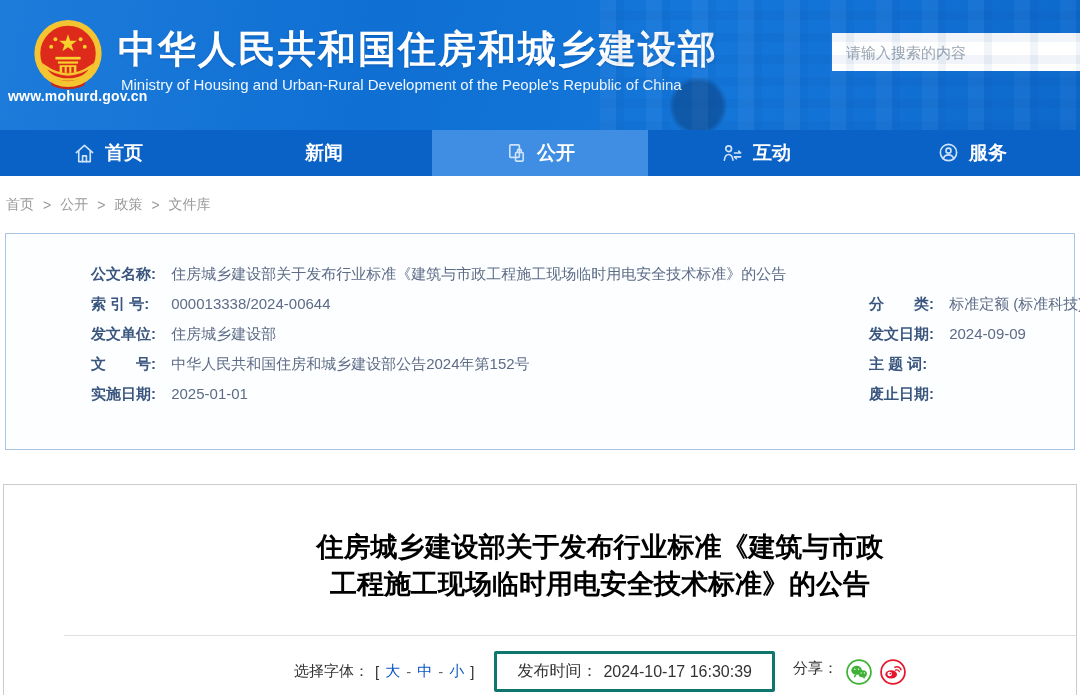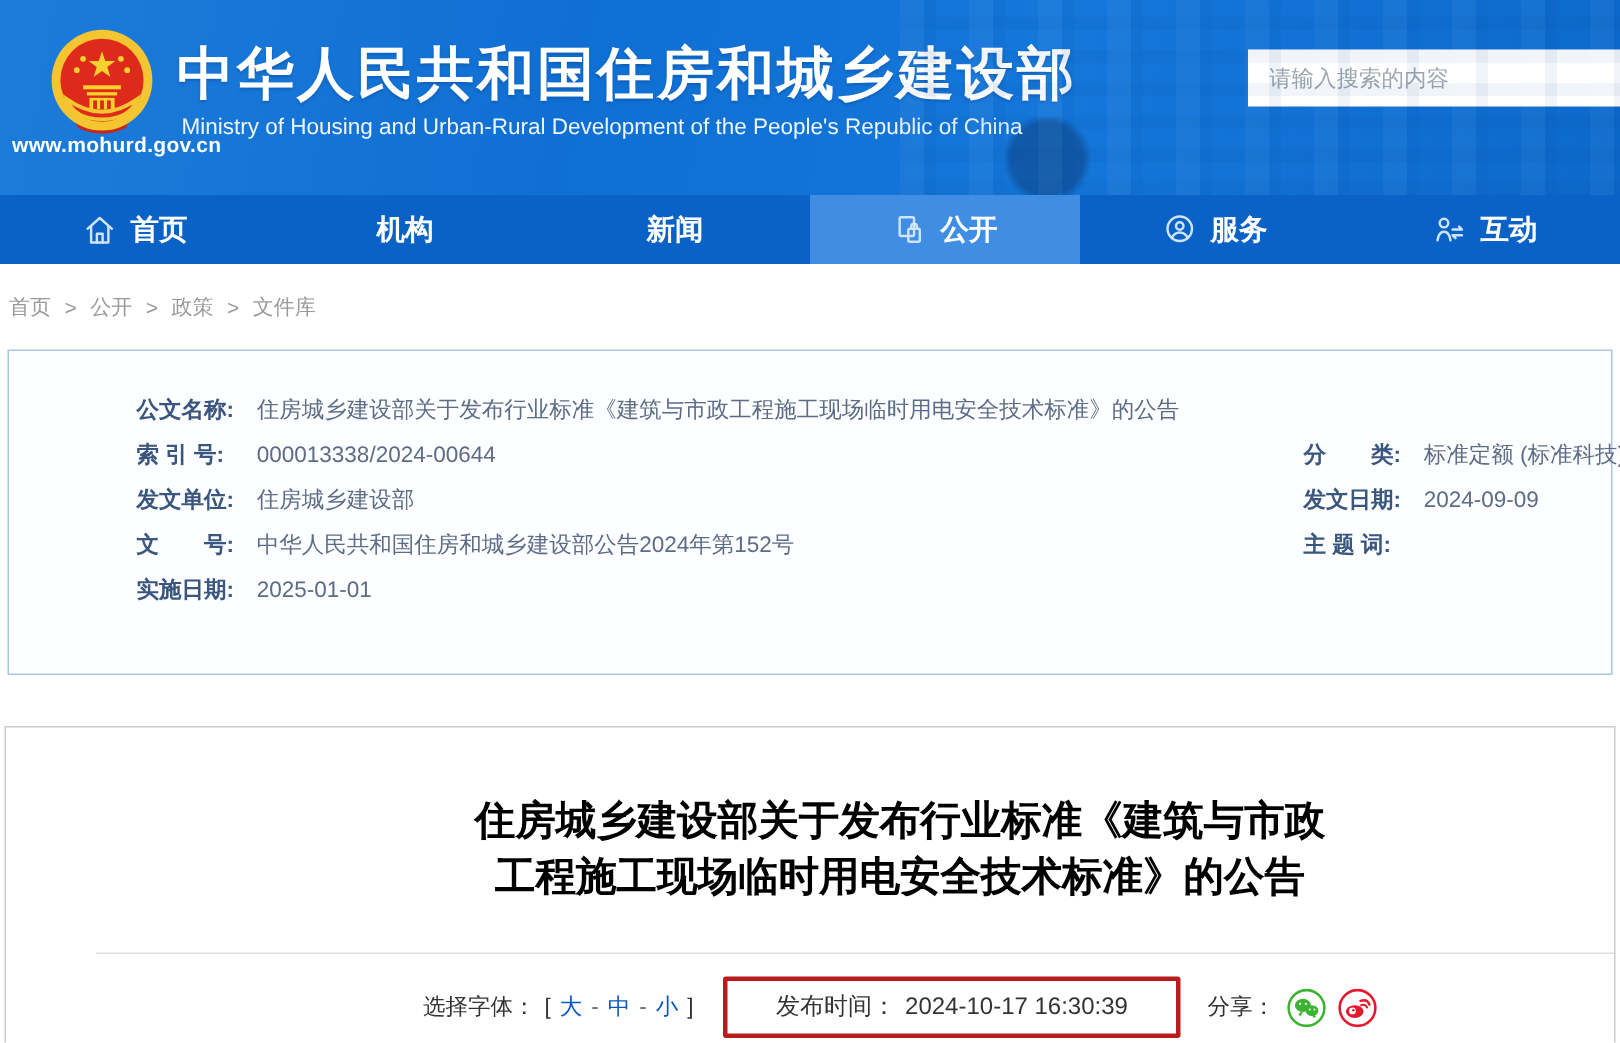--- a/index.html
+++ b/index.html
@@ -57,23 +57,23 @@
   
   .main-panel { margin:34px 3px 0; border:1px solid #ccc; background:#fff; height:300px; }
   .article-title { margin-top:44px; padding-left:120px; text-align:center;
                    font-size:27px; font-weight:bold; color:#000; line-height:37px; }
   .divider { margin:32px 0 0 60px; border-top:1px solid #e0e0e0; }
   .toolbar { margin-top:15px; display:flex; align-items:center; justify-content:center;
              padding-left:120px; font-size:15px; color:#333; }
   .font-picker { display:flex; align-items:center; gap:6px; }
   .font-link { color:#0a57c2; cursor:pointer; }
   .dash { color:#666; }
-  .publish-box { display:flex; align-items:center; margin-left:20px; padding:7px 32px;
-                 border:3px solid #b91c1c; border-radius:2px; font-size:16px; gap:6px; }
-  .share { display:flex; align-items:center; gap:8px; margin-left:18px; }
+  .publish-box { display:flex; align-items:center; margin-left:20px; padding:7px 20px;
+                 border:3px solid #0f766e; border-radius:2px; font-size:16px; gap:6px; }
+  .share { display:flex; gap:8px; margin-left:18px; }
   .share-icon { width:26px; height:26px; display:block; cursor:pointer; }
 </style>
 </head>
 <body>
 
 <div class="header">
   <svg class="emblem" width="84" height="84" viewBox="0 0 100 100">
     <path d="M26 74 q24 14 48 0 l-5 11 q-19 9 -38 0 z" fill="#c8251c"></path>
     <circle cx="50" cy="47" r="40" fill="#f5c531"></circle>
     <circle cx="50" cy="47" r="33" fill="#dd2a1b"></circle>
@@ -99,49 +99,46 @@
 <div class="nav">
   <div class="nav-item">
     <svg class="nav-icon" viewBox="0 0 24 24">
       <path d="M3.5 11 L12 3.5 L20.5 11"></path>
         <path d="M6 9.5 V20.5 H18 V9.5"></path>
         <path d="M10 20.5 V14.5 H14 V20.5"></path>
     </svg>
     <span>首页</span>
   </div>
   <div class="nav-item">
-    <span>机构</span>
-  </div>
-  <div class="nav-item">
     <span>新闻</span>
   </div>
   <div class="nav-item active">
     <svg class="nav-icon" viewBox="0 0 24 24">
       <rect x="5" y="3" width="10" height="13" rx="1"></rect>
       <rect x="11" y="11" width="8" height="9" rx="1"></rect>
       <path d="M13 11 v-1.5 a2 2 0 0 1 4 0 V11"></path>
     </svg>
     <span>公开</span>
-  </div>
-  <div class="nav-item">
-    <svg class="nav-icon" viewBox="0 0 24 24">
-      <circle cx="12" cy="11" r="8.5"></circle>
-        <circle cx="12" cy="9" r="2.6"></circle>
-        <path d="M6.5 17.5 q1.5-4 5.5-4 q4 0 5.5 4"></path>
-    </svg>
-    <span>服务</span>
   </div>
   <div class="nav-item">
     <svg class="nav-icon" viewBox="0 0 24 24">
       <circle cx="8" cy="7" r="3"></circle>
         <path d="M3.5 19 q0.8-6 4.5-6 q3.7 0 4.5 6"></path>
       <polyline points="14,11.5 20.5,11.5 18.5,9.5"></polyline>
         <polyline points="20.5,15.5 14,15.5 16,17.5"></polyline>
     </svg>
     <span>互动</span>
+  </div>
+  <div class="nav-item">
+    <svg class="nav-icon" viewBox="0 0 24 24">
+      <circle cx="12" cy="11" r="8.5"></circle>
+        <circle cx="12" cy="9" r="2.6"></circle>
+        <path d="M6.5 17.5 q1.5-4 5.5-4 q4 0 5.5 4"></path>
+    </svg>
+    <span>服务</span>
   </div>
 </div>
 
 <div class="breadcrumb">
   <span class="crumb">首页</span>
   <span class="crumb-sep">&gt;</span>
   <span class="crumb">公开</span>
   <span class="crumb-sep">&gt;</span>
   <span class="crumb">政策</span>
   <span class="crumb-sep">&gt;</span>
@@ -176,20 +173,24 @@
       <div class="info-row">
         <span class="lbl">分　　类:</span>
         <span class="val">标准定额 (标准科技)</span>
       </div>
       <div class="info-row">
         <span class="lbl">发文日期:</span>
         <span class="val">2024-09-09</span>
       </div>
       <div class="info-row">
         <span class="lbl">主 题 词:</span>
+        <span class="val"></span>
+      </div>
+      <div class="info-row">
+        <span class="lbl">废止日期:</span>
         <span class="val"></span>
       </div>
     </div>
   </div>
 </div>
 
 <div class="main-panel">
   <div class="article-title">
     <div>住房城乡建设部关于发布行业标准《建筑与市政</div>
     <div>工程施工现场临时用电安全技术标准》的公告</div>

